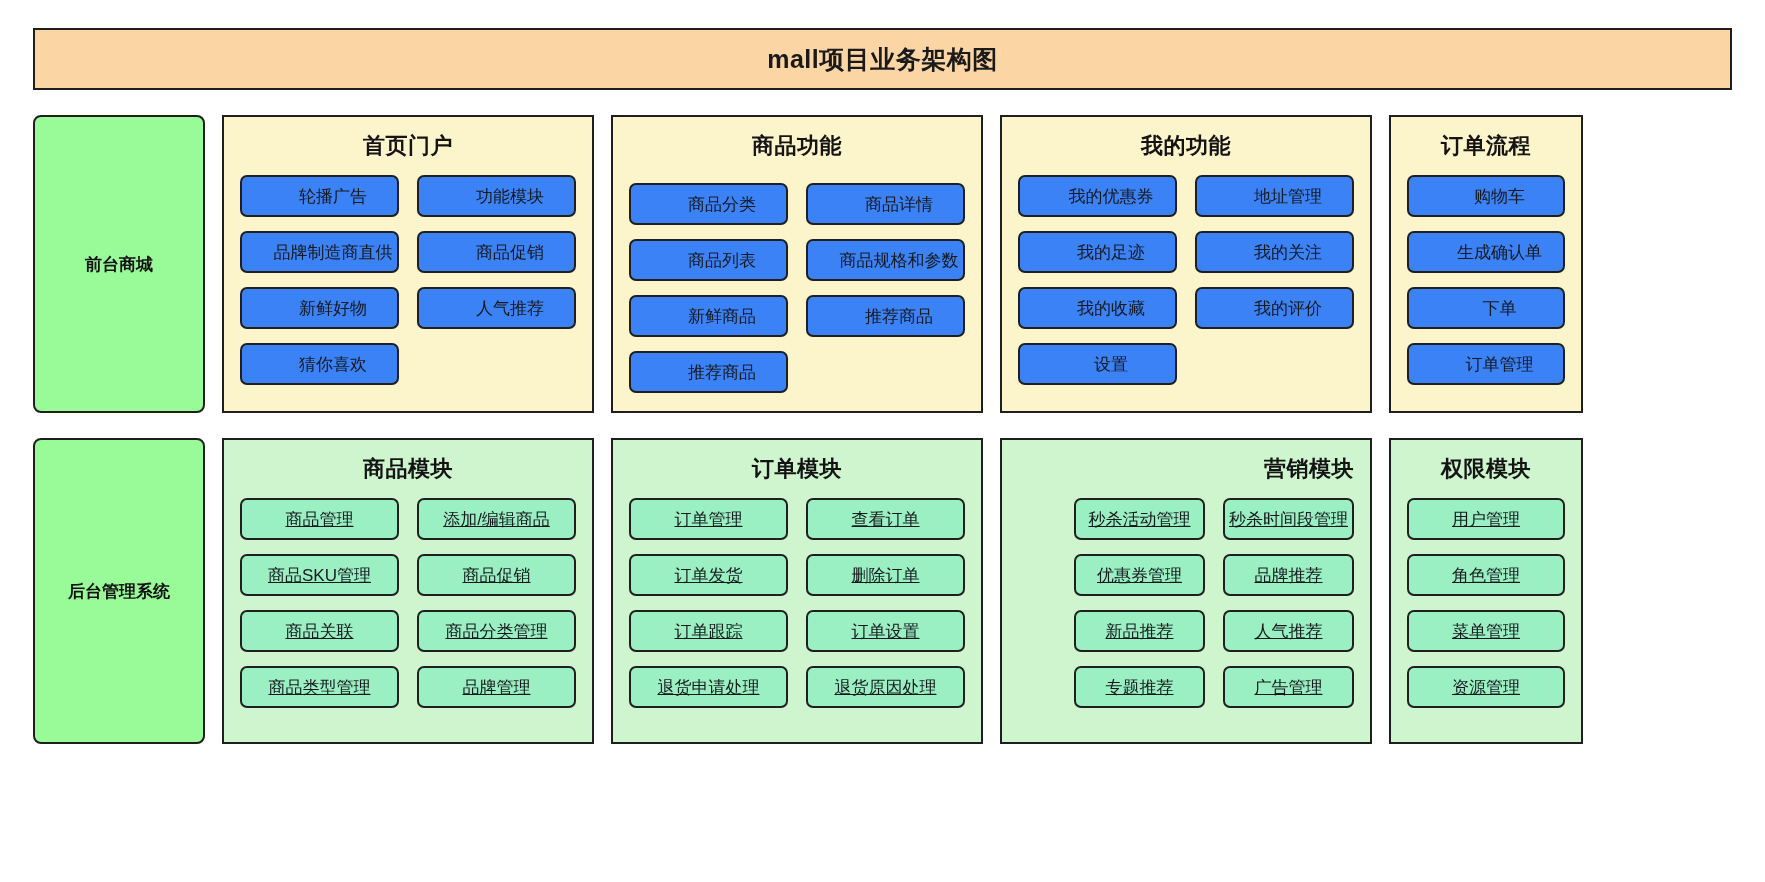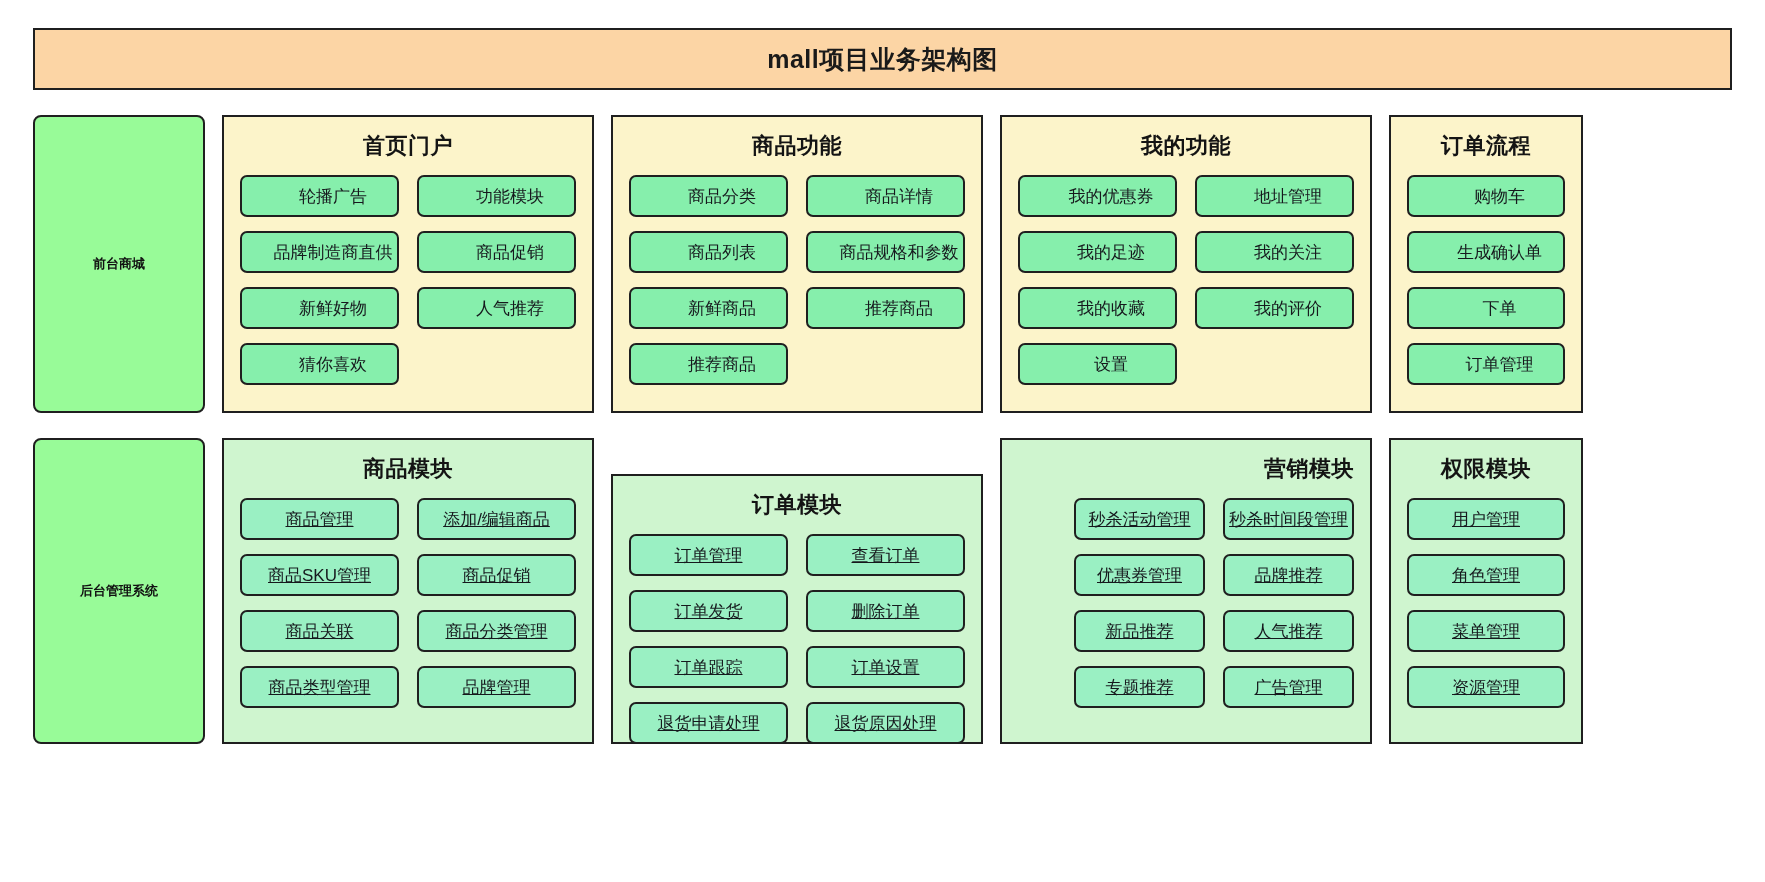--- a/index.html
+++ b/index.html
@@ -44,21 +44,21 @@
   
   .tier {
     width: 172px;
     flex: 0 0 172px;
     background: #98FB98;
     border: 2.5px solid #1f1f1f;
     border-radius: 8px;
     display: flex;
     align-items: center;
     justify-content: center;
-    font-size: 13px;
+    font-size: 17px;
     font-weight: bold;
     color: #111;
     text-align: left;
   }
 
   
   .group {
     border: 2.5px solid #1f1f1f;
     border-radius: 0;
     padding: 14px 16px 18px 16px;
@@ -92,33 +92,33 @@
     border: 2.2px solid #1f1f1f;
     border-radius: 7px;
     display: flex;
     align-items: center;
     justify-content: center;
     font-size: 17px;
     color: #16191d;
     white-space: nowrap;
     padding: 0 4px;
   }
-  .frontend .item { background: #86efac; padding-left: 31px; }
+  .frontend .item { background: #3b82f6; padding-left: 31px; }
   .backend  .item { background: #9AF0C3; text-decoration: underline; }
 
   
   .item.full { grid-column: 1 / -1; justify-self: start; width: calc(50% - 9px); }
 
   
   .g-home     { flex: 0 0 372px; }
-  .g-product  { flex: 0 0 372px; }
+  .g-product  { flex: 0 0 372px; gap: 8px; }
   .g-mine     { flex: 0 0 372px; }
   .g-order    { flex: 0 0 194px; }
   .g-pm       { flex: 0 0 372px; padding-left: 16px; }
-  .g-om       { flex: 0 0 372px; margin-top: 36px; }
+  .g-om       { flex: 0 0 372px; }
   .g-mm       { flex: 0 0 372px; align-items: flex-end; }
   .g-am       { flex: 0 0 194px; }
 
   .row-top    { height: 298px; }
   .row-bottom { height: 306px; }
 </style>
 </head>
 <body>
 
 <div id="canvas">

